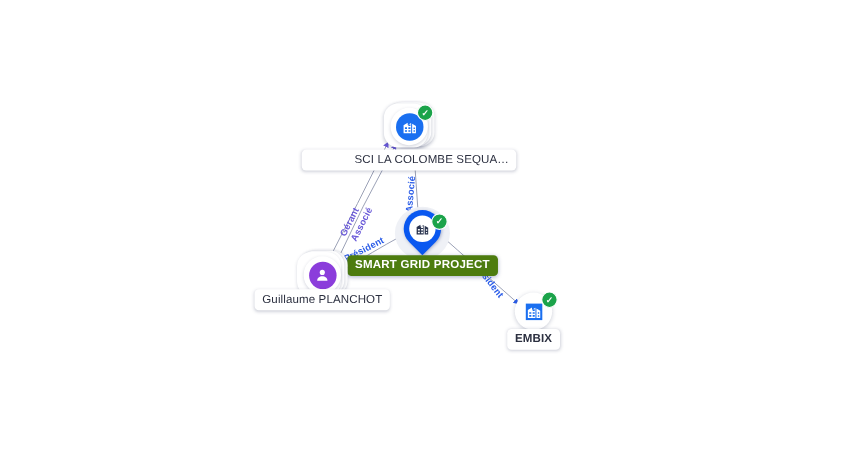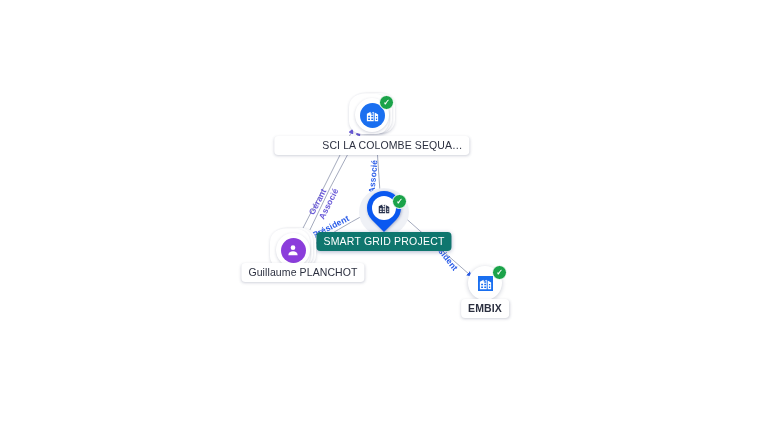--- a/index.html
+++ b/index.html
@@ -156,23 +156,23 @@
     white-space: nowrap;
     background: #ffffff;
     color: #2c3040;
     border-radius: 4px;
     padding: 3px 7px 4px 7px;
     font-size: 10.5px;
     letter-spacing: 0.1px;
     box-shadow: 0 1px 3px rgba(40,50,90,0.22);
   }
   .label.selected {
-    background: #0f766e;
+    background: #4d7c0f;
     color: #ffffff;
-    font-weight: normal;
+    font-weight: bold;
     font-size: 10.5px;
     letter-spacing: 0.2px;
     box-shadow: 0 1px 4px rgba(20,40,110,0.35);
   }
 
   
   .edge-label {
     position: absolute;
     white-space: nowrap;
     font-size: 8.5px;
@@ -270,16 +270,16 @@
       <div class="card c1"></div>
     </div>
     <div class="disc">
       <div class="ball purple">
         <svg class="ico" width="14" height="14" viewBox="0 0 24 24" fill="#ffffff">
           <circle cx="12" cy="8" r="4"></circle>
           <path d="M4 21c0-4.4 3.6-7 8-7s8 2.6 8 7z"></path>
         </svg>
       </div>
     </div>
-    <div class="label" style="left:0px; top:14px;margin-left:10px;">Guillaume PLANCHOT</div>
+    <div class="label" style="left:0px; top:14px;">Guillaume PLANCHOT</div>
   </div>
 
 </div>
 
 </body></html>

